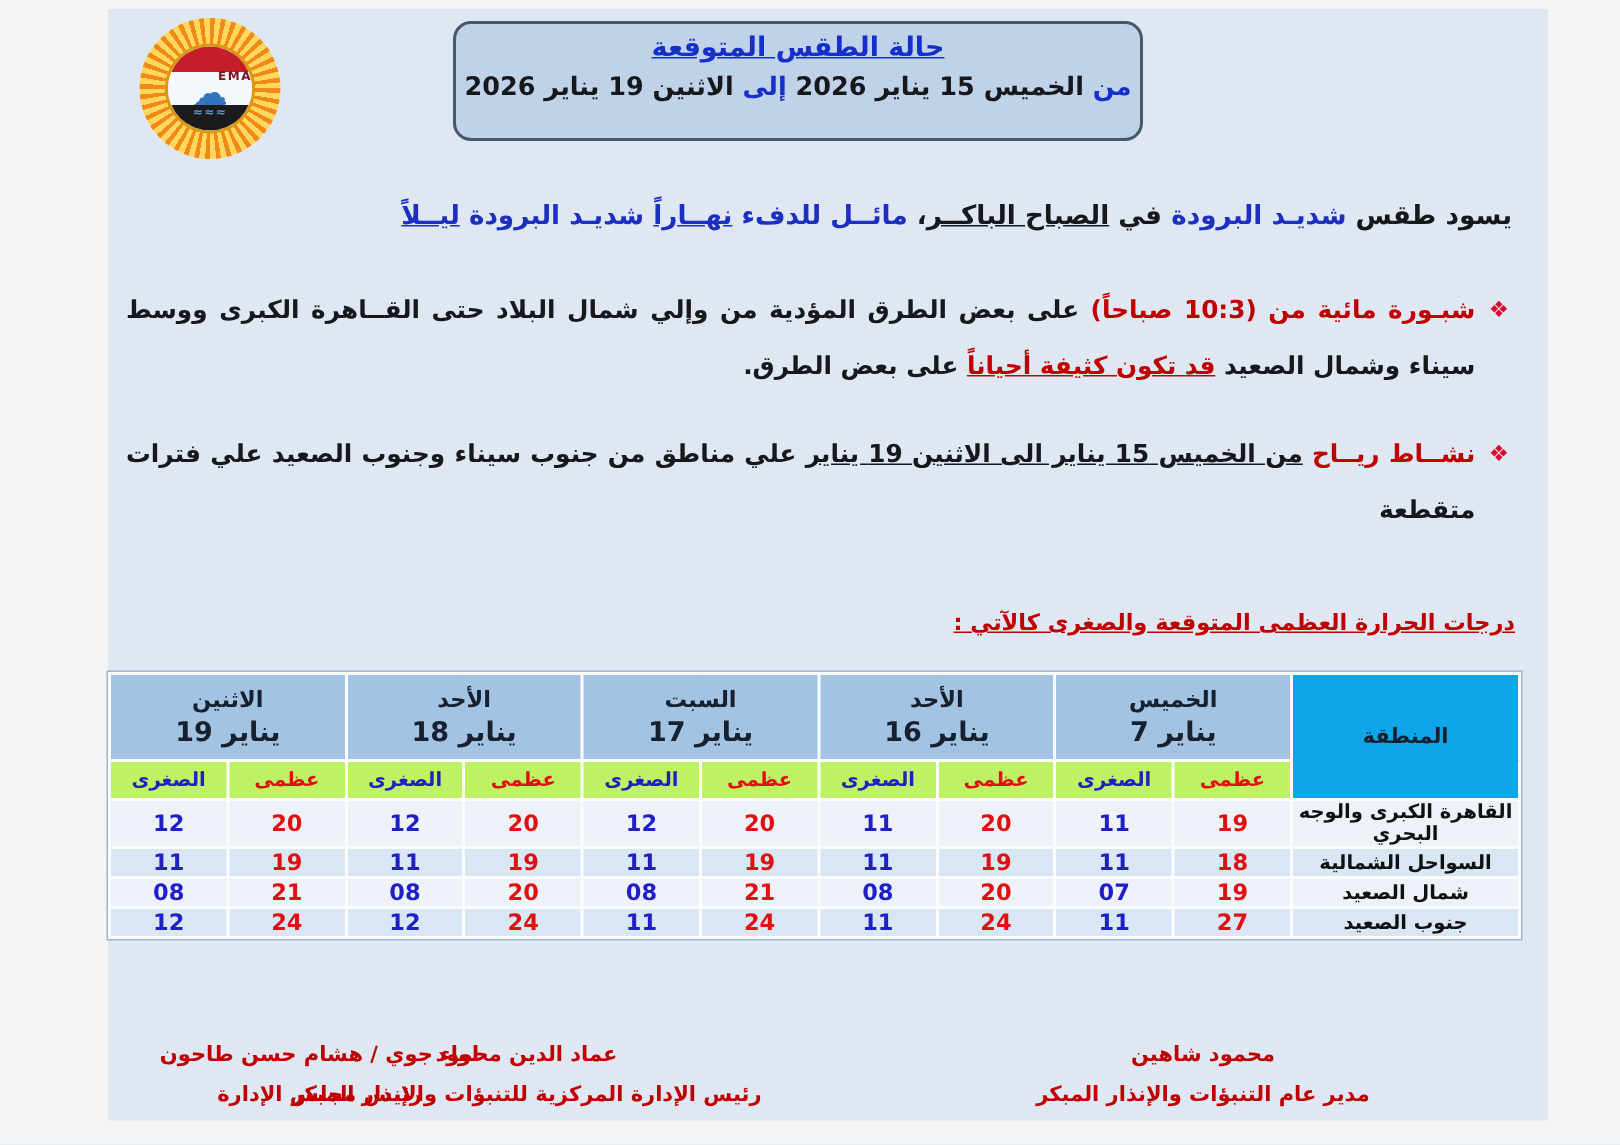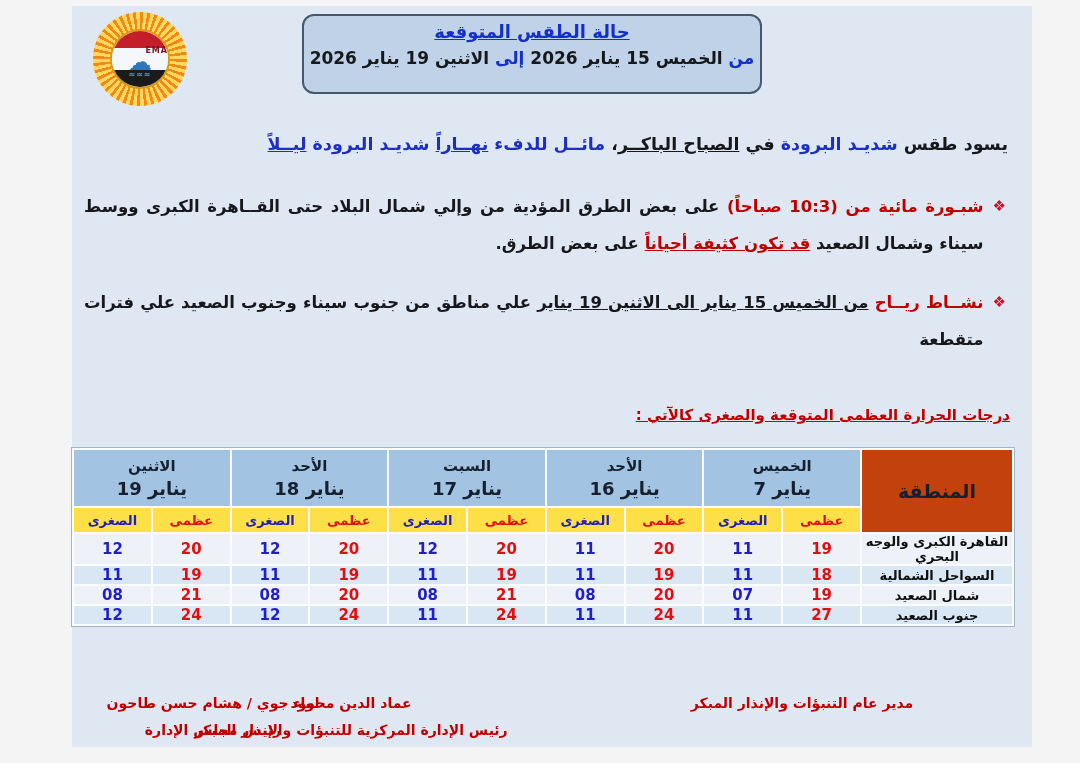--- a/index.html
+++ b/index.html
@@ -51,22 +51,22 @@
 
   
   .tbl-wrap { position:absolute; top:442px; right:18px; width:940px; }
   table { border-collapse:collapse; table-layout:fixed; width:940px; outline:1px solid #9db5cd; }
   th, td { border:2px solid #fbfcfe; text-align:center; vertical-align:middle; }
   col.c-region { width:152px; }
   col.c-val    { width:78.8px; }
   .day-row th { height:58px; background:#a3c3e2; color:#16202e; font-size:15px; }
   .day-row .day-name { font-size:15px; }
   .day-row .day-date { font-size:18px; margin-top:3px; display:block; }
-  th.region-h { background:#c2410c; font-size:19px; color:#14202d; }
-  .sub-row td { height:26px; background:#fde047; font-size:13px; }
+  th.region-h { background:#0ea5e9; font-size:14px; color:#14202d; }
+  .sub-row td { height:26px; background:#bef264; font-size:13px; }
   .sub-row .mx { color:#e01010; }
   .sub-row .mn { color:#2020c0; }
   .data-row td { height:19px; font-size:15px; }
   .data-row .region { font-size:13px; color:#101010; }
   .data-row .mx { color:#e01010; }
   .data-row .mn { color:#1f1fc8; }
   .row-a td { background:#eef1f7; }
   .row-b td { background:#d9e7f5; }
 
   
@@ -222,20 +222,21 @@
           <td class="mx">24</td>
           <td class="mn">12</td>
           <td class="mx">24</td>
           <td class="mn">12</td>
         </tr>
       </tbody>
         </table>
     </div>
 
     <div class="sig sig-right">
+      <div>محمود شاهين</div>
       <div>مدير عام التنبؤات والإنذار المبكر</div>
     </div>
     <div class="sig sig-mid">
       <div>عماد الدين محمود</div>
       <div>رئيس الإدارة المركزية للتنبؤات والإنذار المبكر</div>
     </div>
     <div class="sig sig-left">
       <div>لواء جوي / هشام حسن طاحون</div>
       <div>رئيس مجلس الإدارة</div>
     </div>

